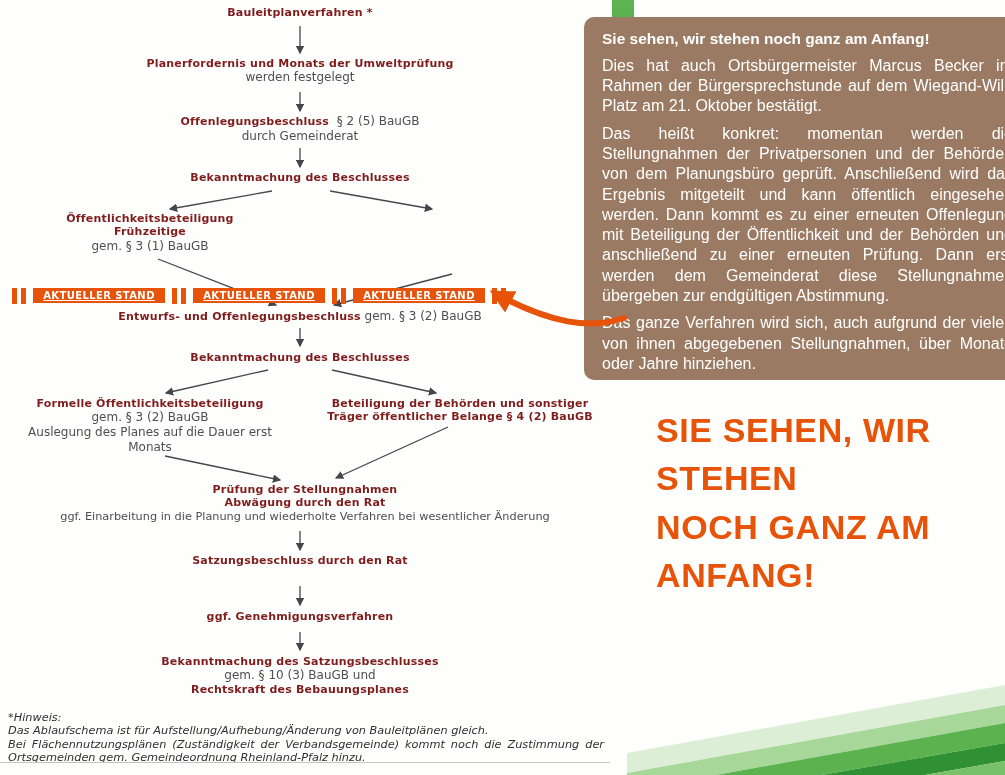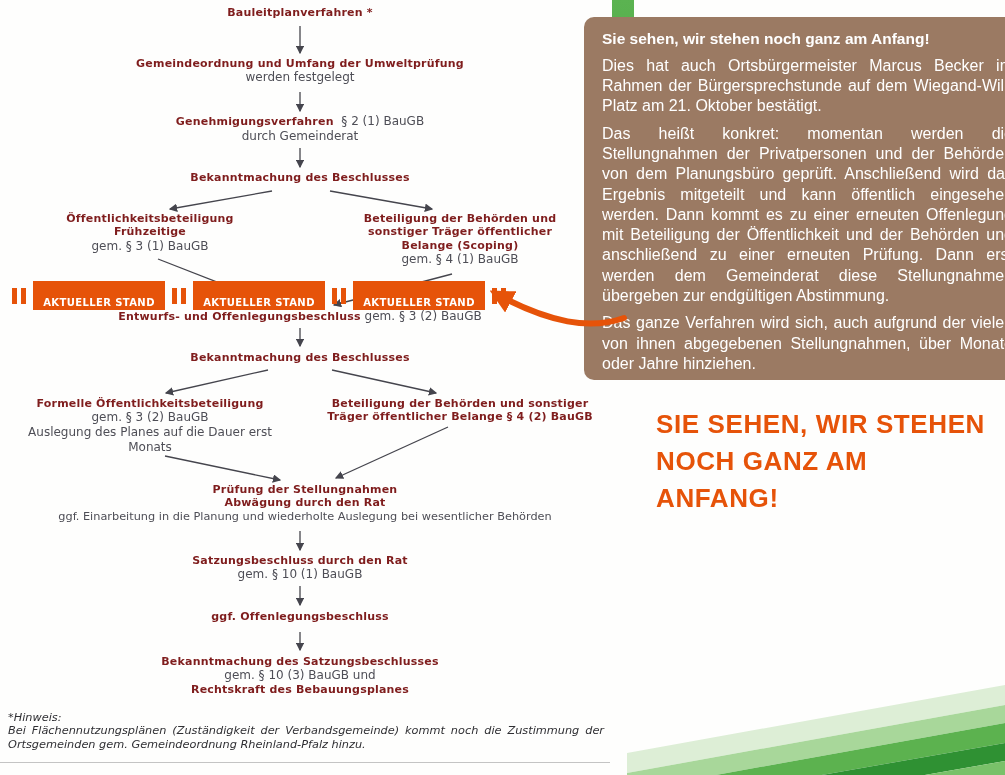--- a/index.html
+++ b/index.html
@@ -13,21 +13,21 @@
   
   .flow { position:absolute; left:0; top:0; width:612px; height:775px; color:#4b4b52; }
   .arrows { position:absolute; left:0; top:0; width:612px; height:775px; z-index:1; }
   .node { position:absolute; text-align:center; line-height:1.22; font-size:12px; color:#4e4e56; z-index:2; }
   .node .t { font-weight:bold; font-size:11px; color:#7f1d1d; letter-spacing:.2px; }
   .node .small { font-size:11.3px; }
 
   .badges { position:absolute; left:12px; top:287px; width:494px; height:17px;
             display:flex; align-items:center; justify-content:space-between; z-index:3; }
   .badge { background:var(--accent-orange,#E65309); color:#fff; font-weight:bold;
-           font-size:10px; letter-spacing:.4px; padding:16px 10px 2px; line-height:1.1; white-space:nowrap; }
+           font-size:10px; letter-spacing:.4px; padding:2px 10px 2px; line-height:1.1; white-space:nowrap;text-decoration:underline; }
   .bars { display:flex; gap:4px; }
   .bars i { display:block; width:5px; height:16px; background:var(--accent-orange,#E65309); }
 
   .footnote { position:absolute; left:8px; top:711px; width:596px; font-size:11.3px;
               line-height:1.18; color:#2f2f33; text-align:left; z-index:2;font-style:italic; }
   .footnote .just { text-align:justify; }
   .page-rule { position:absolute; left:0; top:762px; width:610px; height:1px; background:#c4c4c4; z-index:2; }
 
   
   .green-strip { position:absolute; left:612px; top:0; width:22px; height:380px;
@@ -35,21 +35,21 @@
   .info-box { position:absolute; left:584px; top:17px; width:457px; height:363px;
               background:var(--box-brown,#9B7A63); border-radius:10px 0 0 10px;
               color:#fff; padding:12px 28px 10px 18px; z-index:3; overflow:hidden;
               font-family:"Liberation Sans", sans-serif; }
   .info-box p { font-size:16px; line-height:1.27; text-align:justify; margin-bottom:7px; }
   .info-box .title { font-weight:bold; font-size:15.5px; text-align:left; margin-bottom:7px; }
 
   .orange-arrow { position:absolute; left:458px; top:266px; width:180px; height:72px; z-index:4; }
 
   .headline { position:absolute; left:656px; top:406px; width:340px; z-index:2;
-              color:var(--accent-orange,#E65309); font-weight:bold; font-size:26px;
+              color:var(--accent-orange,#E65309); font-weight:bold; font-size:34px;
               line-height:1.42; letter-spacing:.6px; font-family:"Liberation Sans", sans-serif; }
 
   .corner-graphic { position:absolute; right:0; bottom:0; width:378px; height:92px; z-index:0; }
 </style>
 </head>
 <body>
 
 <div class="page">
 
   <div class="flow">
@@ -77,45 +77,39 @@
         <line x1="300" y1="586" x2="300" y2="605"></line>
         <line x1="300" y1="632" x2="300" y2="650"></line>
       </g>
     </svg>
 
     <div class="node" style="left:150px;top:6px;width:300px;">
       <div class="t">Bauleitplanverfahren *</div>
     </div>
 
     <div class="node" style="left:80px;top:57px;width:440px;">
-      <div class="t">Gemeindeordnung und Umfang der Umweltprüfung</div>
+      <div class="t">Planerfordernis und Monats der Umweltprüfung</div>
       <div>werden festgelegt</div>
     </div>
 
     <div class="node" style="left:120px;top:114px;width:360px;">
-      <div><span class="t">Genehmigungsverfahren</span>&nbsp;&nbsp;<span>§ 2 (1) BauGB</span></div>
+      <div><span class="t">Offenlegungsbeschluss</span>&nbsp;&nbsp;<span>§ 2 (5) BauGB</span></div>
       <div>durch Gemeinderat</div>
     </div>
 
     <div class="node" style="left:130px;top:171px;width:340px;">
       <div class="t">Bekanntmachung des Beschlusses</div>
     </div>
 
     <div class="node" style="left:20px;top:212px;width:260px;">
       <div class="t">Öffentlichkeitsbeteiligung</div>
       <div class="t">Frühzeitige</div>
       <div>gem. § 3 (1) BauGB</div>
     </div>
 
-    <div class="node" style="left:320px;top:212px;width:280px;">
-      <div class="t">Beteiligung der Behörden und</div>
-      <div class="t">sonstiger Träger öffentlicher</div>
-      <div class="t">Belange (Scoping)</div>
-      <div>gem. § 4 (1) BauGB</div>
-    </div>
 
     <div class="badges">
       <span class="bars">
           <i></i>
           <i></i>
         </span>
       <span class="badge">AKTUELLER STAND</span>
       <span class="bars">
           <i></i>
           <i></i>
@@ -148,40 +142,40 @@
     </div>
 
     <div class="node" style="left:315px;top:397px;width:290px;">
       <div class="t">Beteiligung der Behörden und sonstiger</div>
       <div class="t">Träger öffentlicher Belange § 4 (2) BauGB</div>
     </div>
 
     <div class="node" style="left:10px;top:483px;width:590px;">
       <div class="t">Prüfung der Stellungnahmen</div>
       <div class="t">Abwägung durch den Rat</div>
-      <div class="small">ggf. Einarbeitung in die Planung und wiederholte Auslegung bei wesentlicher Behörden</div>
+      <div class="small">ggf. Einarbeitung in die Planung und wiederholte Verfahren bei wesentlicher Änderung</div>
     </div>
 
     <div class="node" style="left:150px;top:554px;width:300px;">
       <div class="t">Satzungsbeschluss durch den Rat</div>
-      <div>gem. § 10 (1) BauGB</div>
     </div>
 
     <div class="node" style="left:150px;top:610px;width:300px;">
-      <div class="t">ggf. Offenlegungsbeschluss</div>
+      <div class="t">ggf. Genehmigungsverfahren</div>
     </div>
 
     <div class="node" style="left:120px;top:655px;width:360px;">
       <div class="t">Bekanntmachung des Satzungsbeschlusses</div>
       <div>gem. § 10 (3) BauGB und</div>
       <div class="t">Rechtskraft des Bebauungsplanes</div>
     </div>
 
     <div class="footnote">
       <div>*Hinweis:</div>
+      <div>Das Ablaufschema ist für Aufstellung/Aufhebung/Änderung von Bauleitplänen gleich.</div>
       <div class="just">Bei Flächennutzungsplänen (Zuständigkeit der Verbandsgemeinde) kommt noch die Zustimmung der Ortsgemeinden gem. Gemeindeordnung Rheinland-Pfalz hinzu.</div>
     </div>
 
     <div class="page-rule"></div>
   </div>
 
   <div class="green-strip"></div>
 
   <div class="info-box">
     <p class="title">Sie sehen, wir stehen noch ganz am Anfang!</p>

